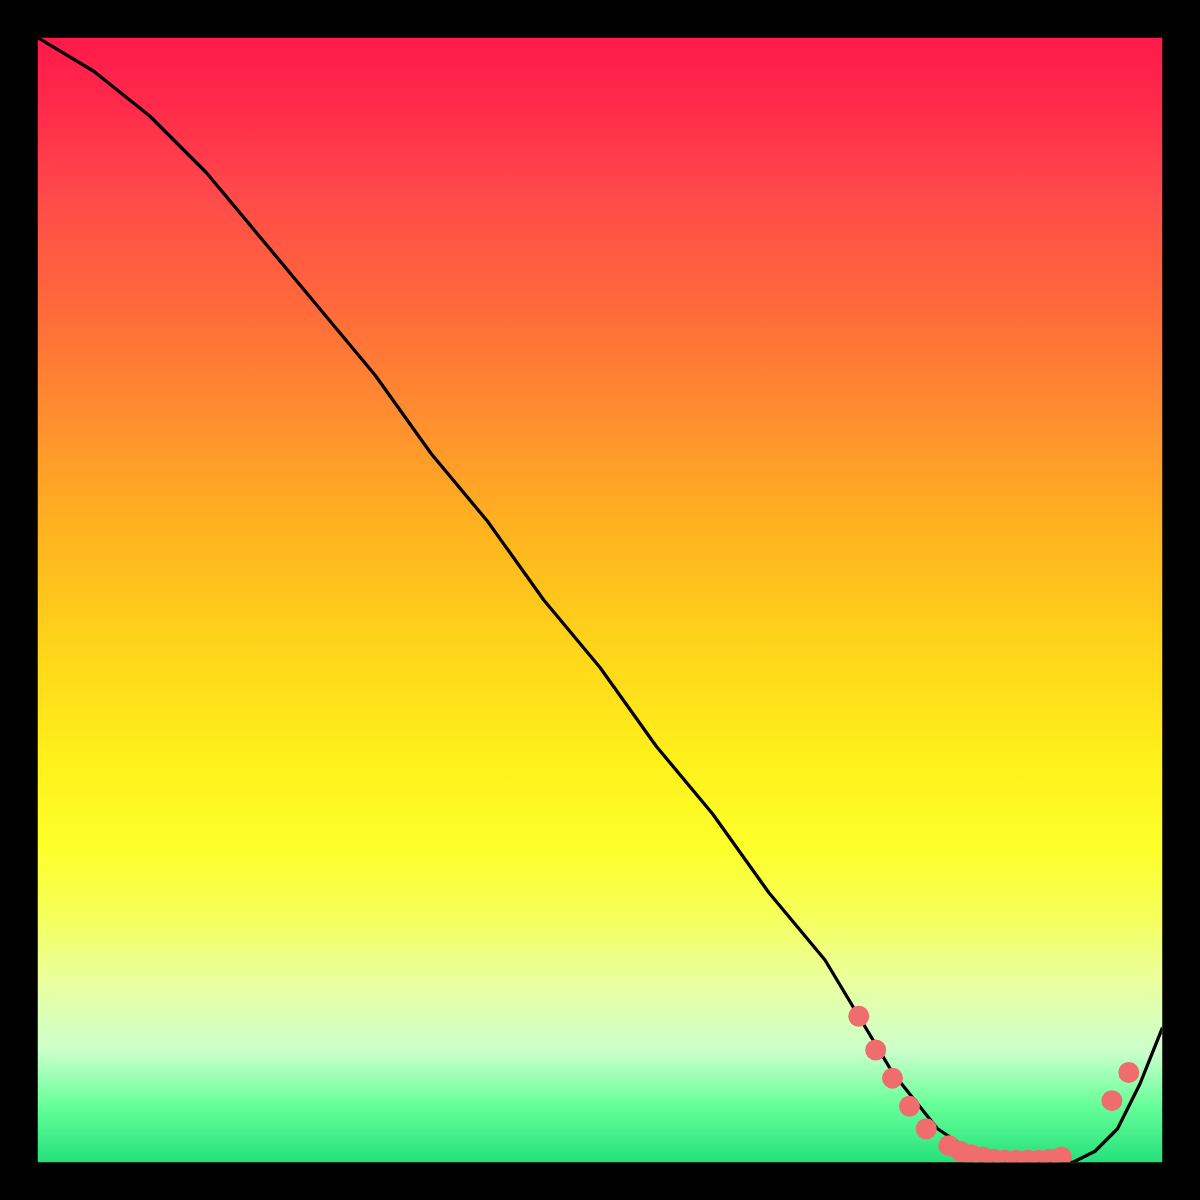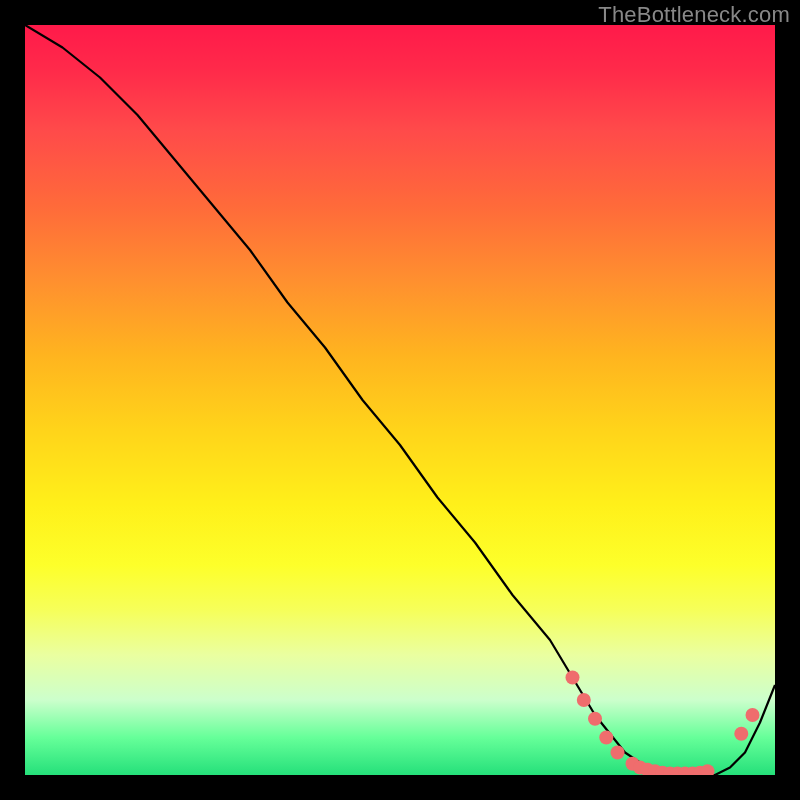--- a/index.html
+++ b/index.html
@@ -57,21 +57,20 @@
     color: #888;
     font-size: 22px;
     letter-spacing: 0.2px;
     user-select: none;
   }
 </style>
 </head>
 <body>
 
 <div class="stage">
-  <div class="watermark">TheBottleneck.com</div>
   <div class="plot">
     <div class="gradient"></div>
     <svg class="curve" viewBox="0 0 750 750" preserveAspectRatio="none">
       <path id="curve-path" fill="none" stroke="#000000" stroke-width="2.2" stroke-linejoin="round" d="M0.0 0.0 L37.5 22.5 L75.0 52.5 L112.5 90.0 L150.0 135.0 L187.5 180.0 L225.0 225.0 L262.5 277.5 L300.0 322.5 L337.5 375.0 L375.0 420.0 L412.5 472.5 L450.0 517.5 L487.5 570.0 L525.0 615.0 L547.5 652.5 L570.0 690.0 L600.0 727.5 L622.5 742.5 L645.0 750.0 L660.0 750.0 L675.0 750.0 L690.0 750.0 L705.0 742.5 L720.0 727.5 L735.0 697.5 L750.0 660.0"></path>
       <g id="markers">
           <circle cx="547.5" cy="652.5" r="7" fill="#ef6d6d"></circle>
           <circle cx="558.8" cy="675.0" r="7" fill="#ef6d6d"></circle>
           <circle cx="570.0" cy="693.8" r="7" fill="#ef6d6d"></circle>
           <circle cx="581.3" cy="712.5" r="7" fill="#ef6d6d"></circle>
           <circle cx="592.5" cy="727.5" r="7" fill="#ef6d6d"></circle>

